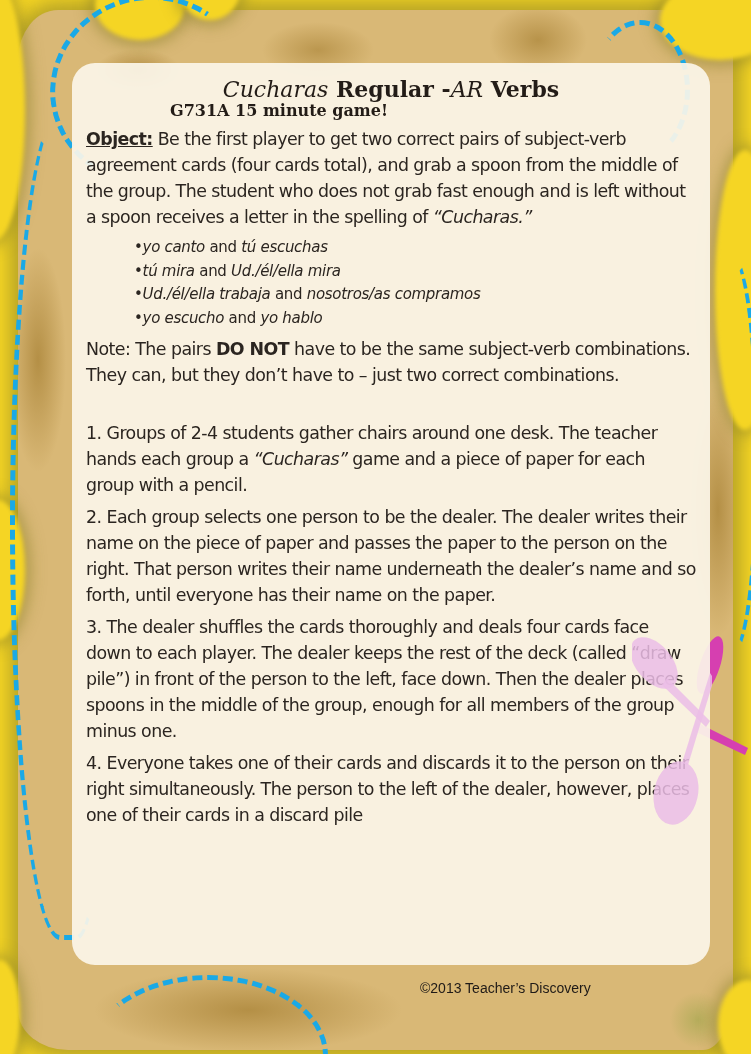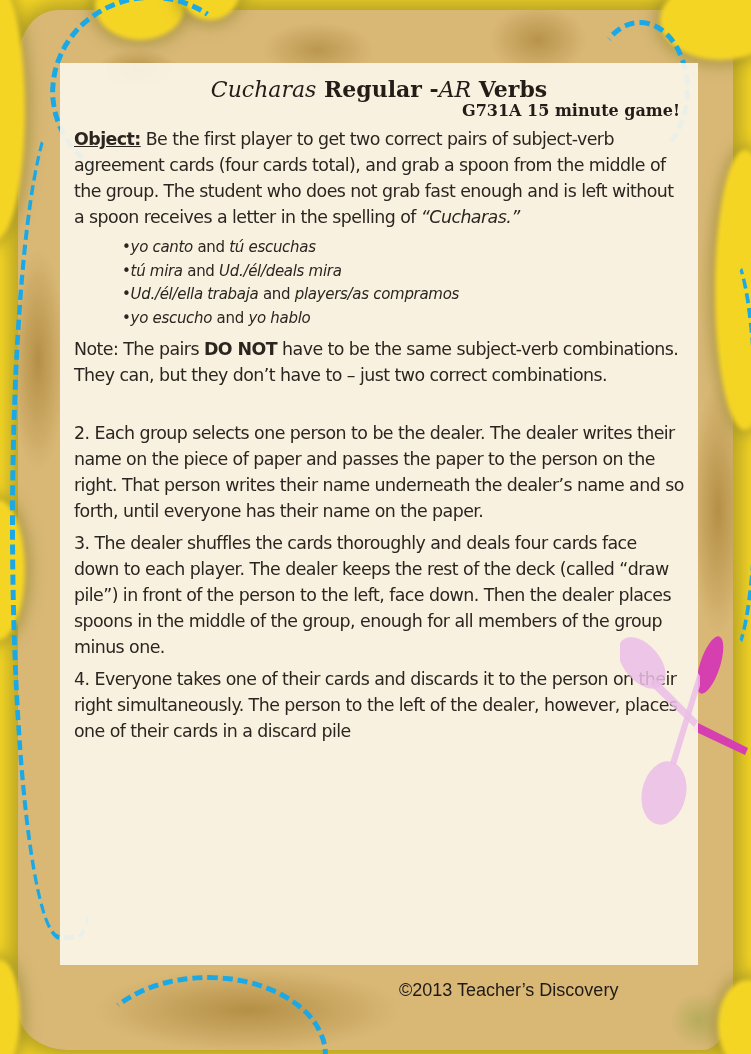--- a/index.html
+++ b/index.html
@@ -22,45 +22,46 @@
         #d9b876;
       border-radius: 40px 60px 30px 50px / 50px 30px 60px 40px;
       box-shadow: 0 0 18px 8px rgba(140,130,40,0.6);
     }
     .yellow-blob { position: absolute; background: #f5d524; border-radius: 50%; filter: blur(2px); box-shadow: 0 0 14px 6px rgba(140,130,40,0.55); }
     .dash {
       position: absolute; border: 5px dashed #1aa9e6; border-radius: 50%;
       pointer-events: none;
     }
     .panel {
-      position: absolute; left: 60px; top: 63px; width: 638px; height: 902px;
+      position: absolute; left: 72px; top: 63px; width: 638px; height: 902px;
       background: rgba(251,245,232,0.93);
       box-sizing: border-box; padding: 14px 8px 0 8px;
       font-family: "DejaVu Sans", sans-serif;
       color: #2b2520;
+      border-radius: 23px;
     }
     .title {
       text-align: center; font-family: "DejaVu Serif", serif; font-weight: bold;
       font-size: 22px; line-height: 24px; color: #231c17; margin: 0;
     }
     .title i { font-weight: normal; font-style: italic; }
     .subline {
-      display: flex; justify-content: flex-end;
+      display: flex; justify-content: flex-start;
       font-family: "DejaVu Serif", serif; font-weight: bold; font-size: 16px;
       line-height: 18px; color: #231c17; padding: 0 10px 0 90px;
     }
     .body-text { font-size: 17.4px; line-height: 26px; letter-spacing: -0.55px; margin: 6px; }
     .label { font-weight: bold; text-decoration: underline; }
     .examples { list-style: none; margin: 0; padding: 0 0 0 54px; font-size: 15px; line-height: 23.5px; letter-spacing: -0.3px; }
     .examples li::before { content: "\2022 "; font-style: normal; }
     .examples i { font-style: italic; }
     .gap { height: 20px; }
     .footer {
-      position: absolute; left: 399px; top: 980px;
-      font-family: "Liberation Sans", sans-serif; font-size: 18px; color: #1f1a17;
+      position: absolute; left: 420px; top: 980px;
+      font-family: "Liberation Sans", sans-serif; font-size: 14px; color: #1f1a17;
     }
     .spoon { position: absolute; }
   </style>
 </head>
 <body>
 
 <div class="yellow-bg"></div>
 <div class="parchment"></div>
 
 <div class="yellow-blob" style="left:95px;top:-30px;width:90px;height:70px;"></div>
@@ -99,31 +100,34 @@
     <span>G731</span>
     <span>A 15 minute game!</span>
   </div>
 
   <p class="body-text">
     <span class="label">Object:</span><span> Be the first player to get two correct pairs of subject-verb agreement cards (four cards total), and grab a spoon from the middle of the group. The student who does not grab fast enough and is left without a spoon receives a letter in the spelling of </span><i>“Cucharas.”</i>
   </p>
 
   <ul class="examples">
     <li><i>yo canto</i><span> and </span><i>tú escuchas</i></li>
-    <li><i>tú mira</i><span> and </span><i>Ud./él/deals mira</i></li>
-    <li><i>Ud./él/ella trabaja</i><span> and </span><i>players/as compramos</i></li>
+    <li><i>tú mira</i><span> and </span><i>Ud./él/ella mira</i></li>
+    <li><i>Ud./él/ella trabaja</i><span> and </span><i>nosotros/as compramos</i></li>
     <li><i>yo escucho</i><span> and </span><i>yo hablo</i></li>
   </ul>
 
   <p class="body-text">
     <span>Note: The pairs </span><b>DO NOT</b><span> have to be the same subject-verb combinations. They can, but they don’t have to – just two correct combinations.</span>
   </p>
 
   <div class="gap"></div>
 
+  <p class="body-text">
+    <span>1. Groups of 2-4 students gather chairs around one desk. The teacher hands each group a </span><i>“Cucharas”</i><span> game and a piece of paper for each group with a pencil.</span>
+  </p>
   <p class="body-text">
     <span>2. Each group selects one person to be the dealer. The dealer writes their name on the piece of paper and passes the paper to the person on the right. That person writes their name underneath the dealer’s name and so forth, until everyone has their name on the paper.</span>
   </p>
   <p class="body-text">
     <span>3. The dealer shuffles the cards thoroughly and deals four cards face down to each player. The dealer keeps the rest of the deck (called “draw pile”) in front of the person to the left, face down. Then the dealer places spoons in the middle of the group, enough for all members of the group minus one.</span>
   </p>
   <p class="body-text">
     <span>4. Everyone takes one of their cards and discards it to the person on their right simultaneously. The person to the left of the dealer, however, places one of their cards in a discard pile</span>
   </p>
 </div>

